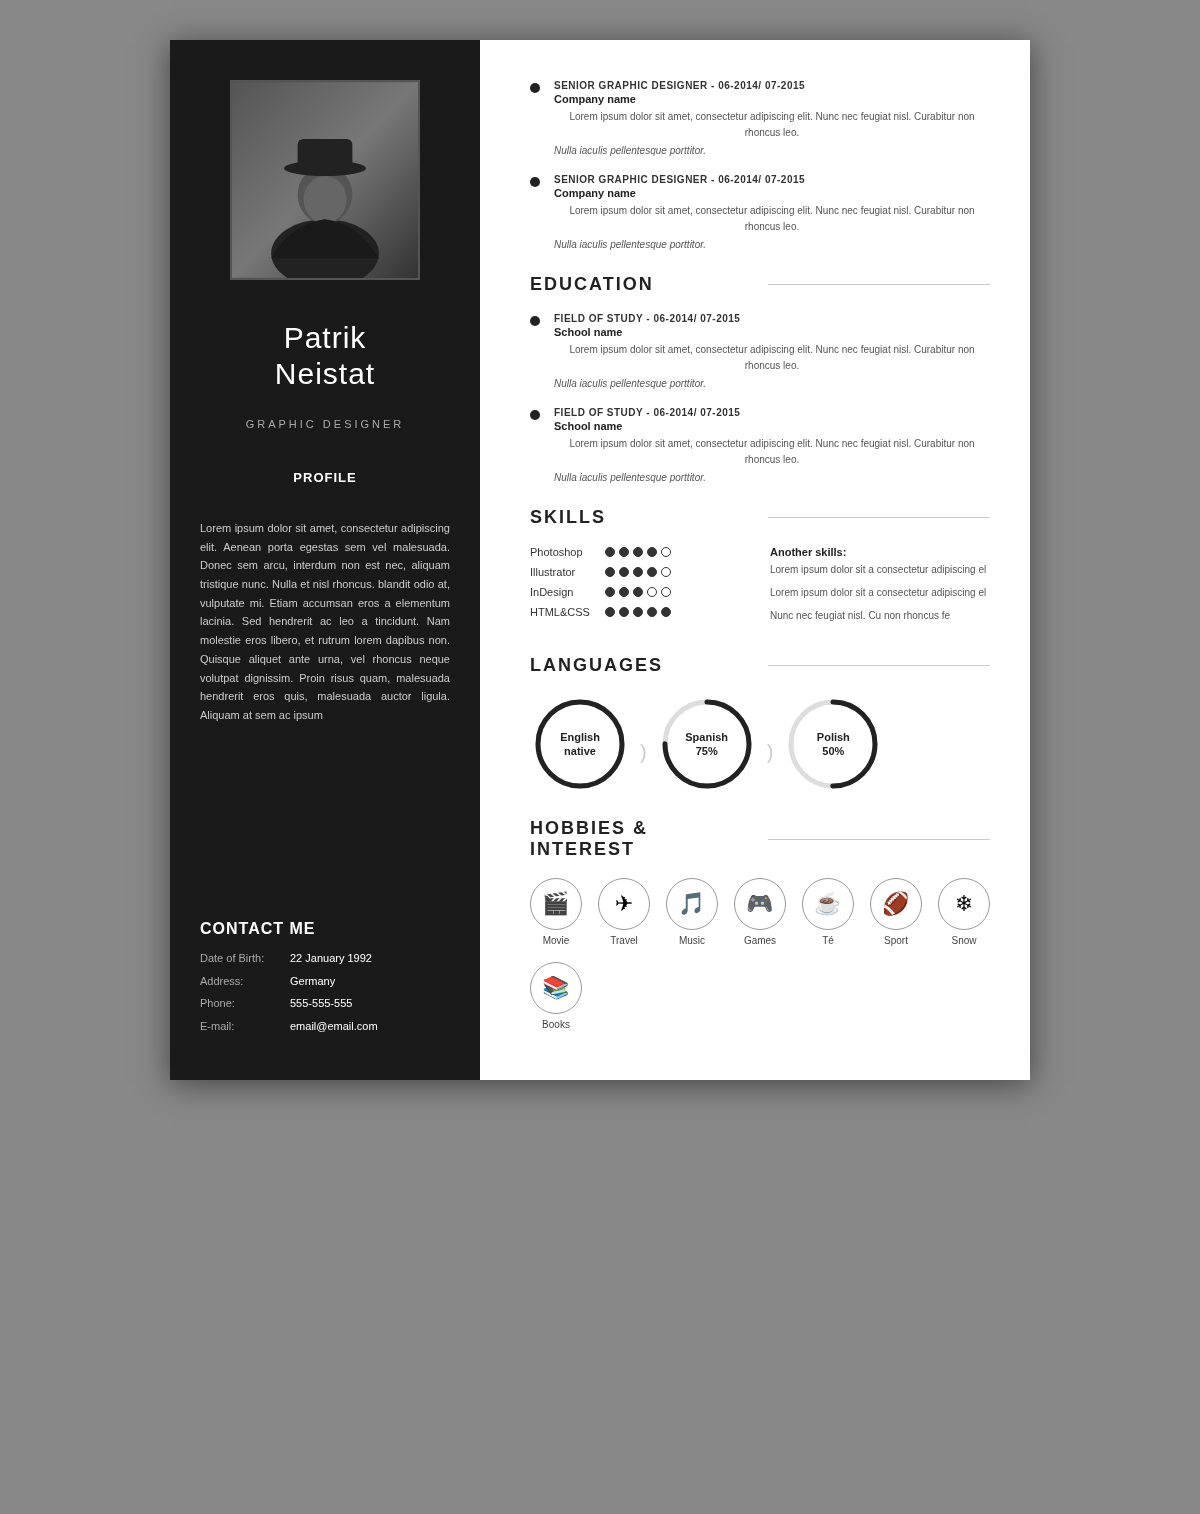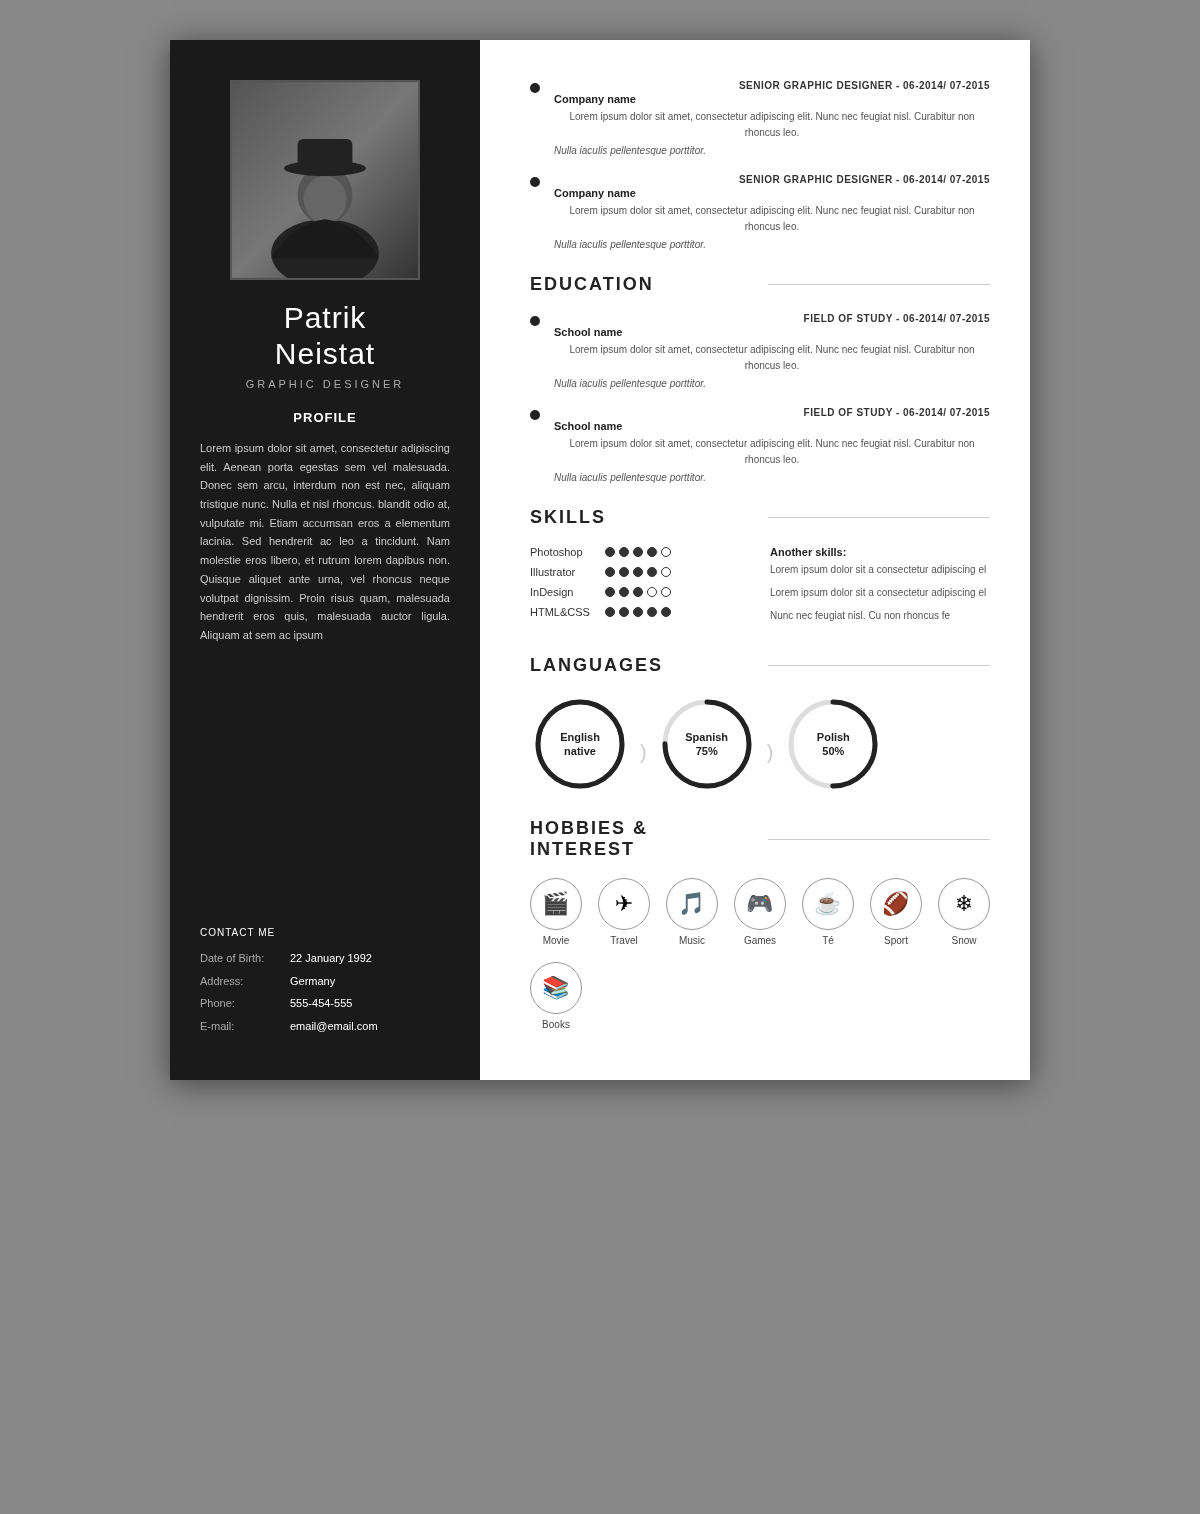--- a/index.html
+++ b/index.html
@@ -19,20 +19,21 @@
     }
     
     .sidebar {
       width: 310px;
       min-width: 310px;
       background: #1a1a1a;
       color: #fff;
       padding: 40px 30px;
       display: flex;
       flex-direction: column;
+      gap: 20px;
     }
     .photo-container {
       width: 190px;
       height: 200px;
       margin: 0 auto 20px auto;
       overflow: hidden;
       border: 2px solid #555;
     }
     
     .person-svg {
@@ -65,22 +66,22 @@
     .profile-text {
       font-size: 11px;
       line-height: 1.7;
       color: #ccc;
       text-align: justify;
       margin-bottom: 30px;
     }
     .spacer { flex: 1; }
     .contact-section { margin-top: 20px; }
     .contact-title {
-      font-size: 10px;
-      font-weight: 400;
+      font-size: 16px;
+      font-weight: 700;
       letter-spacing: 1px;
       margin-bottom: 12px;
       color: #fff;
       margin-top: 44px;
     }
     .contact-row {
       display: flex;
       font-size: 11px;
       color: #ccc;
       margin-bottom: 6px;
@@ -131,21 +132,20 @@
       margin-right: 14px;
       flex-shrink: 0;
     }
     .entry-content { flex: 1; }
     .entry-job-title {
       font-size: 10px;
       font-weight: 700;
       color: #333;
       letter-spacing: 0.5px;
       margin-bottom: 2px;
-      text-align: right;
     }
     .entry-company {
       font-size: 11px;
       font-weight: 700;
       color: #222;
       margin-bottom: 4px;
     }
     .entry-desc {
       font-size: 10px;
       color: #555;
@@ -322,21 +322,21 @@
       <div class="contact-row">
         <span class="contact-label">Date of Birth:</span>
         <span class="contact-value">22 January 1992</span>
       </div>
       <div class="contact-row">
         <span class="contact-label">Address:</span>
         <span class="contact-value">Germany</span>
       </div>
       <div class="contact-row">
         <span class="contact-label">Phone:</span>
-        <span class="contact-value">555-454-555</span>
+        <span class="contact-value">555-555-555</span>
       </div>
       <div class="contact-row">
         <span class="contact-label">E-mail:</span>
         <span class="contact-value">email@email.com</span>
       </div>
     </div>
   </div>
 
   <div class="content">
 

